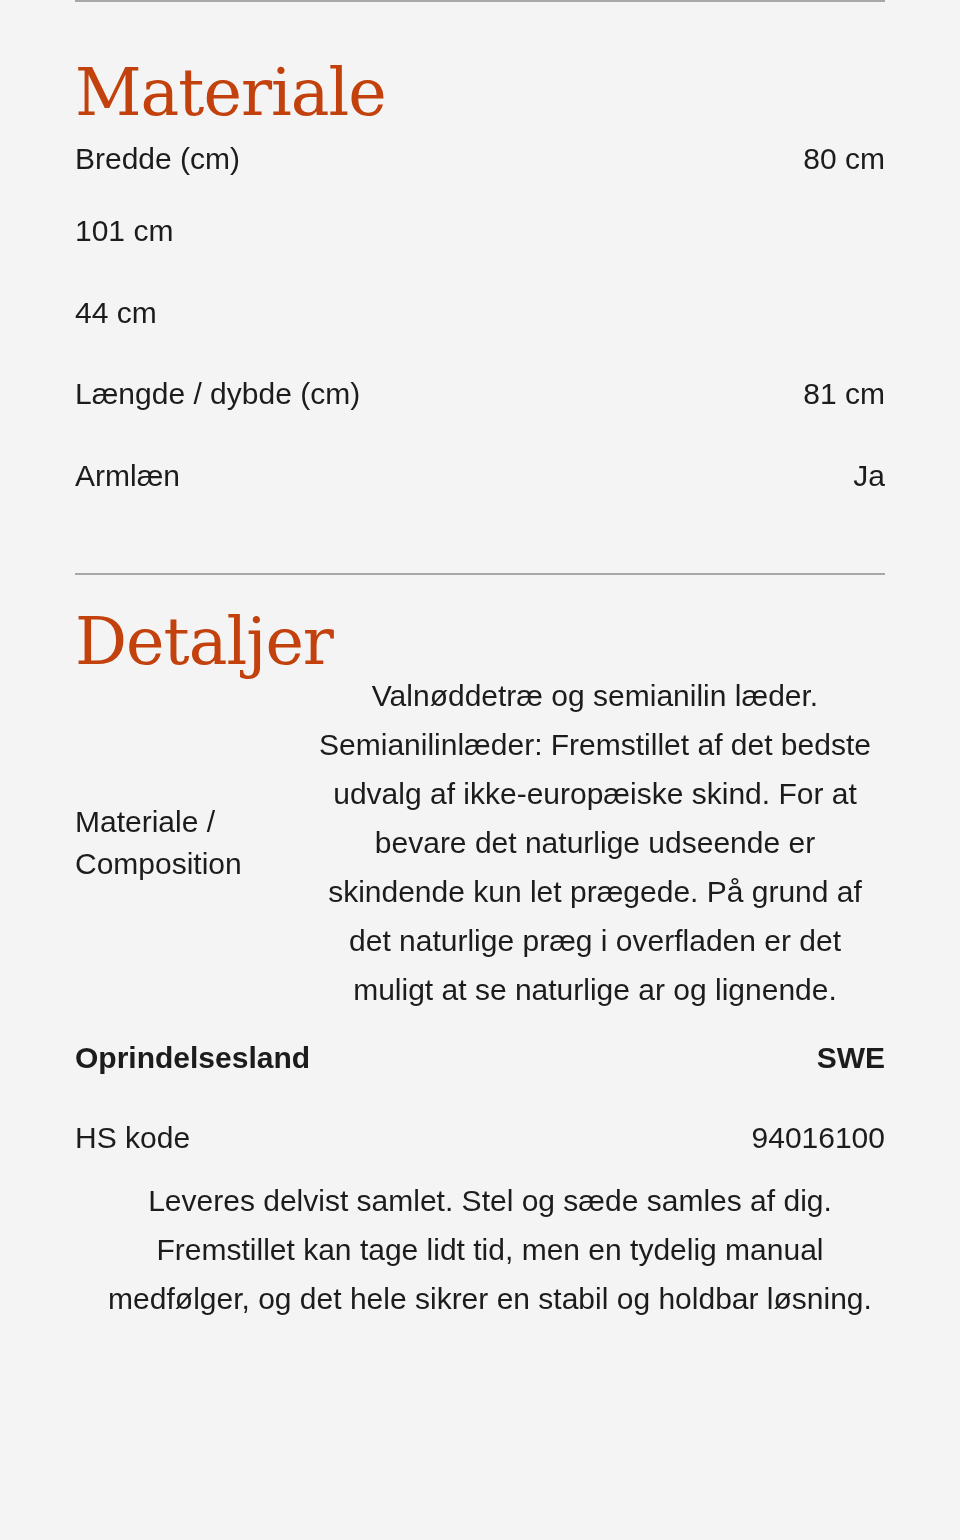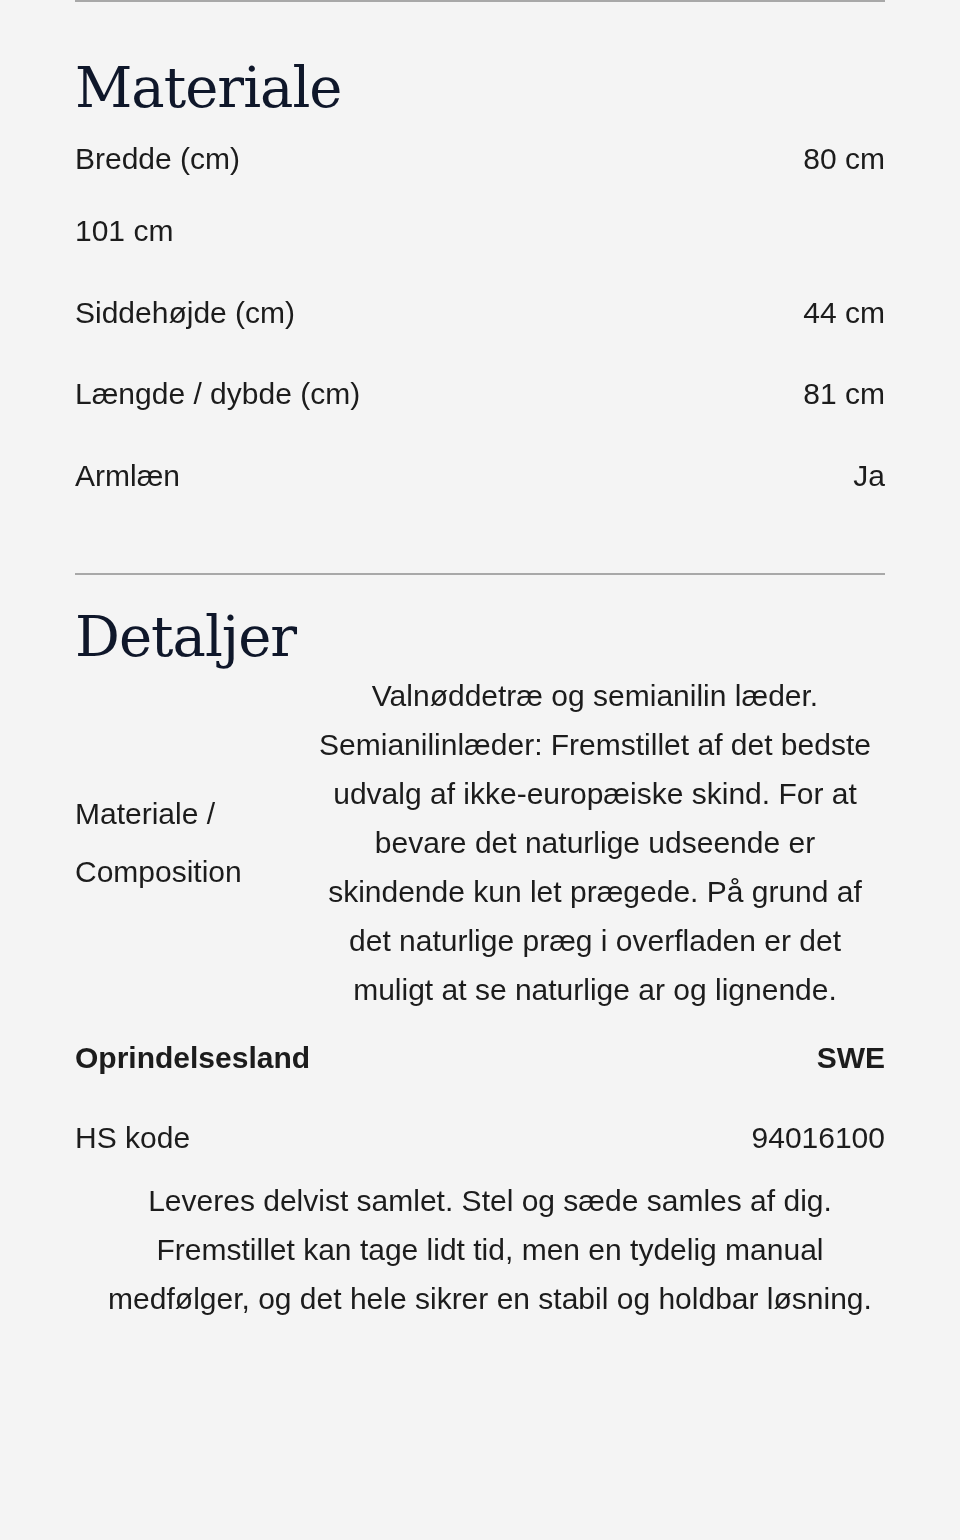--- a/index.html
+++ b/index.html
@@ -22,23 +22,23 @@
       top: 0;
     }
     .divider {
       height: 0;
       border-top: 2px solid #a8a8a8;
       width: 810px;
     }
     .section-title {
       font-family: "DejaVu Serif", "Liberation Serif", serif;
       font-weight: normal;
-      font-size: 56px;
+      font-size: 65px;
       letter-spacing: -1px;
-      color: #0f172a;
+      color: #c2410c;
       margin: 0;
       line-height: 1;
     }
     .row {
       display: flex;
       justify-content: space-between;
       align-items: center;
       font-size: 30px;
       line-height: 49px;
       color: #1c1c1c;
@@ -49,21 +49,21 @@
     .row .value {
       text-align: center;
     }
     .row.simple {
       height: 81.5px;
       align-items: center;
     }
     .row.multi .label {
       flex: 0 0 210px;
       white-space: normal;
-      line-height: 58px;
+      line-height: 42px;
     }
     .row.multi .value {
       flex: 1;
       padding-left: 20px;
     }
   </style>
 </head>
 <body>
 
 <div class="wrap">
@@ -74,21 +74,20 @@
     <h2 class="section-title" style="margin-top:58px; height:56px;">Materiale</h2>
     <div style="margin-top:10px;">
       <div class="row simple" style="height:64px;">
         <span class="label">Bredde (cm)</span>
         <span class="value">80 cm</span>
       </div>
       <div class="row simple" style="height:81.5px;">
         <span class="value">101 cm</span>
       </div>
       <div class="row simple">
-        <span class="label">Siddehøjde (cm)</span>
         <span class="value">44 cm</span>
       </div>
       <div class="row simple">
         <span class="label">Længde / dybde (cm)</span>
         <span class="value">81 cm</span>
       </div>
       <div class="row simple">
         <span class="label">Armlæn</span>
         <span class="value">Ja</span>
       </div>

